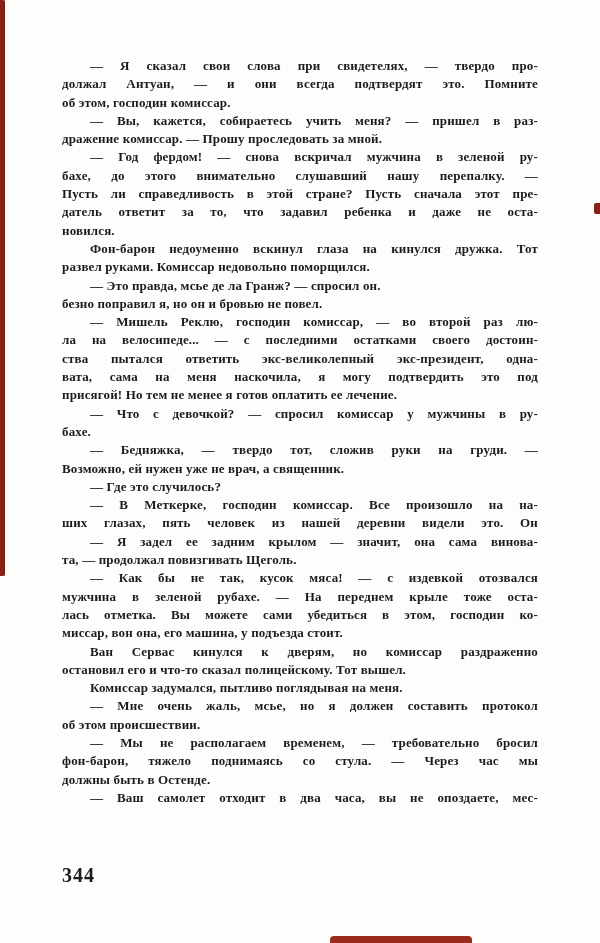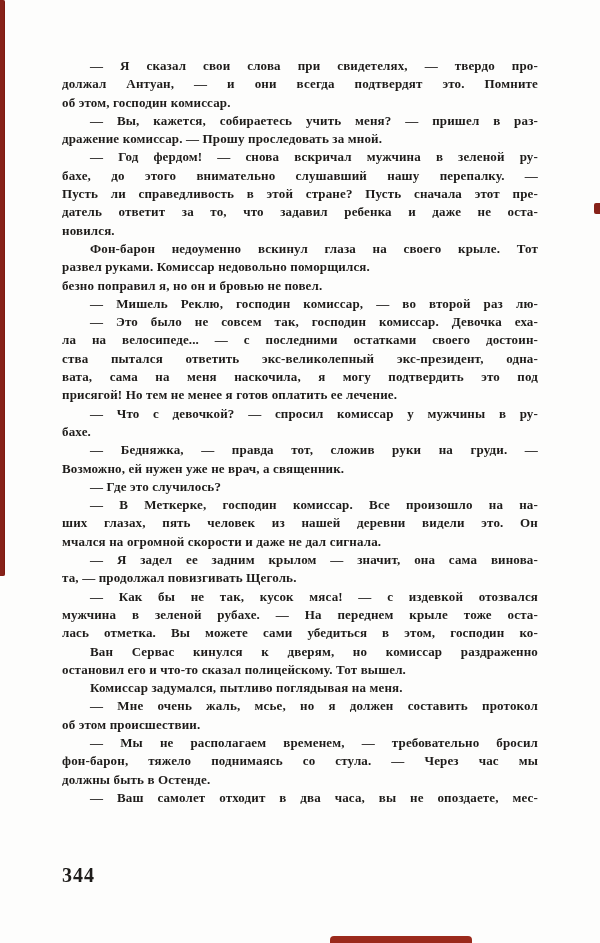--- a/index.html
+++ b/index.html
@@ -88,42 +88,42 @@
       <div class="line indent just">— Я сказал свои слова при свидетелях, — твердо про-</div>
       <div class="line just">должал Антуан, — и они всегда подтвердят это. Помните</div>
       <div class="line">об этом, господин комиссар.</div>
       <div class="line indent just">— Вы, кажется, собираетесь учить меня? — пришел в раз-</div>
       <div class="line">дражение комиссар. — Прошу проследовать за мной.</div>
       <div class="line indent just">— Год фердом! — снова вскричал мужчина в зеленой ру-</div>
       <div class="line just">бахе, до этого внимательно слушавший нашу перепалку. —</div>
       <div class="line just">Пусть ли справедливость в этой стране? Пусть сначала этот пре-</div>
       <div class="line just">датель ответит за то, что задавил ребенка и даже не оста-</div>
       <div class="line">новился.</div>
-      <div class="line indent just">Фон-барон недоуменно вскинул глаза на своего крыле. Тот</div>
+      <div class="line indent just">Фон-барон недоуменно вскинул глаза на кинулся дружка. Тот</div>
       <div class="line">развел руками. Комиссар недовольно поморщился.</div>
+      <div class="line indent">— Это правда, мсье де ла Гранж? — спросил он.</div>
       <div class="line">безно поправил я, но он и бровью не повел.</div>
       <div class="line indent just">— Мишель Реклю, господин комиссар, — во второй раз лю-</div>
-      <div class="line indent just">— Это было не совсем так, господин комиссар. Девочка еха-</div>
       <div class="line just">ла на велосипеде... — с последними остатками своего достоин-</div>
       <div class="line just">ства пытался ответить экс-великолепный экс-президент, одна-</div>
       <div class="line just">вата, сама на меня наскочила, я могу подтвердить это под</div>
       <div class="line">присягой! Но тем не менее я готов оплатить ее лечение.</div>
       <div class="line indent just">— Что с девочкой? — спросил комиссар у мужчины в ру-</div>
       <div class="line">бахе.</div>
-      <div class="line indent just">— Бедняжка, — правда тот, сложив руки на груди. —</div>
+      <div class="line indent just">— Бедняжка, — твердо тот, сложив руки на груди. —</div>
       <div class="line">Возможно, ей нужен уже не врач, а священник.</div>
       <div class="line indent">— Где это случилось?</div>
       <div class="line indent just">— В Меткерке, господин комиссар. Все произошло на на-</div>
       <div class="line just">ших глазах, пять человек из нашей деревни видели это. Он</div>
-      <div class="line">мчался на огромной скорости и даже не дал сигнала.</div>
       <div class="line indent just">— Я задел ее задним крылом — значит, она сама винова-</div>
       <div class="line">та, — продолжал повизгивать Щеголь.</div>
       <div class="line indent just">— Как бы не так, кусок мяса! — с издевкой отозвался</div>
       <div class="line just">мужчина в зеленой рубахе. — На переднем крыле тоже оста-</div>
       <div class="line just">лась отметка. Вы можете сами убедиться в этом, господин ко-</div>
+      <div class="line">миссар, вон она, его машина, у подъезда стоит.</div>
       <div class="line indent just">Ван Сервас кинулся к дверям, но комиссар раздраженно</div>
       <div class="line">остановил его и что-то сказал полицейскому. Тот вышел.</div>
       <div class="line indent">Комиссар задумался, пытливо поглядывая на меня.</div>
       <div class="line indent just">— Мне очень жаль, мсье, но я должен составить протокол</div>
       <div class="line">об этом происшествии.</div>
       <div class="line indent just">— Мы не располагаем временем, — требовательно бросил</div>
       <div class="line just">фон-барон, тяжело поднимаясь со стула. — Через час мы</div>
       <div class="line">должны быть в Остенде.</div>
       <div class="line indent just">— Ваш самолет отходит в два часа, вы не опоздаете, мес-</div>
     </div>

